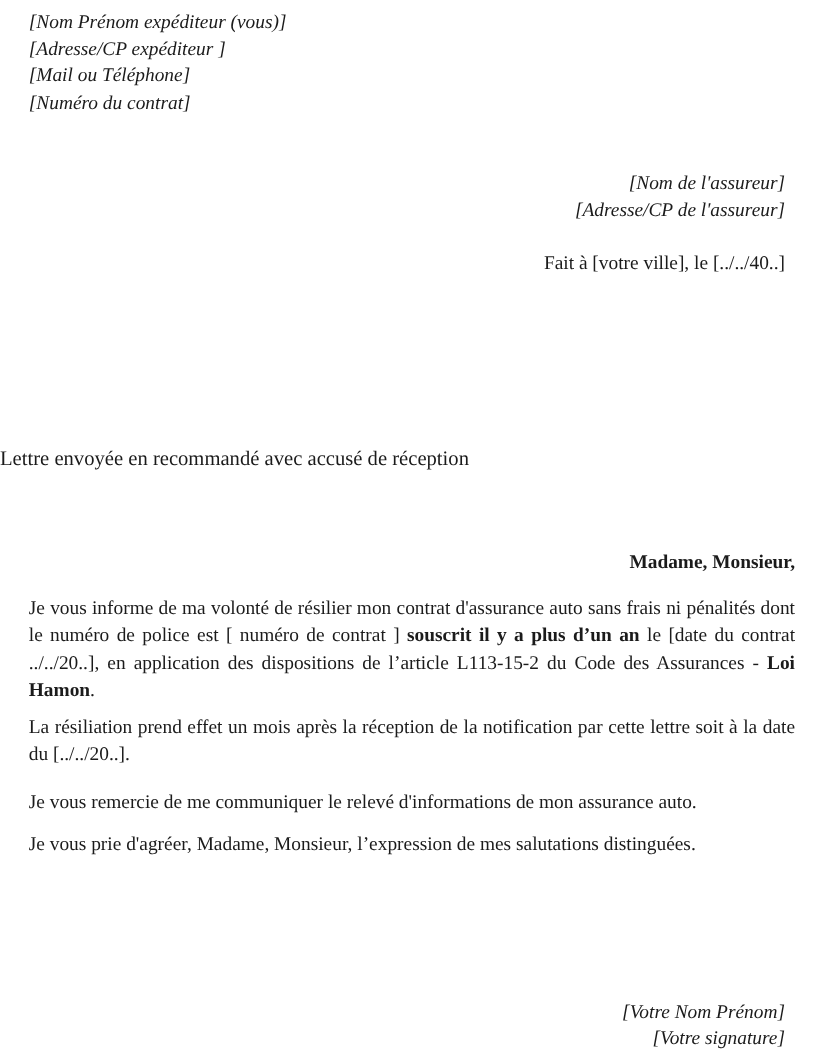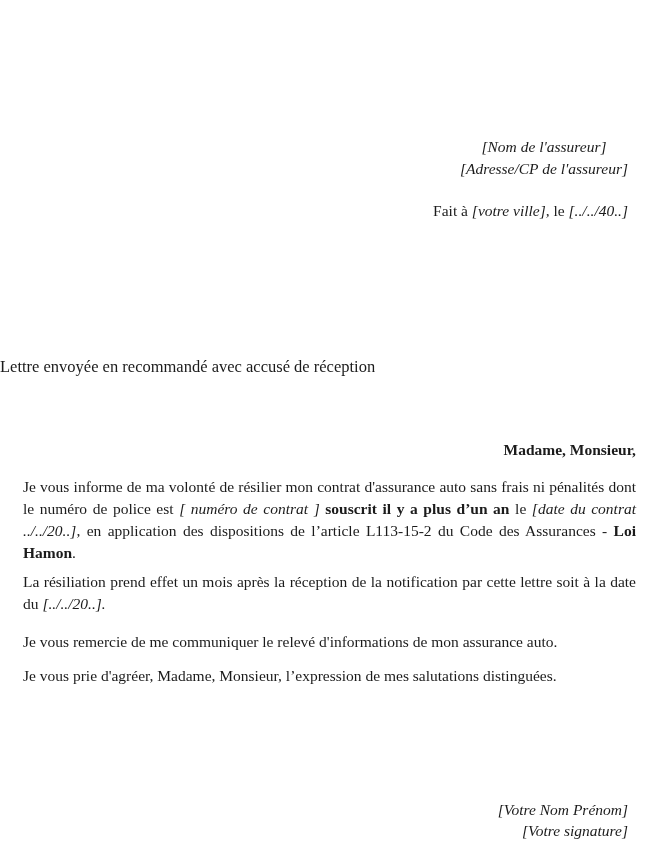--- a/index.html
+++ b/index.html
@@ -8,34 +8,34 @@
     background: #ffffff;
     font-family: "Liberation Serif", "DejaVu Serif", serif;
     color: #1b1b1b;
   }
   .page {
     position: relative;
     width: 655px; height: 843px;
     overflow: hidden;
     background: #ffffff;
   }
-  .italic { font-style: italic; }
+  .italic { }
   .bold   { font-weight: bold; }
 
   .sender {
     position: absolute;
     top: 7px; left: 23px;
     font-style: italic;
     font-size: 15.5px;
     line-height: 21.5px;
   }
   .recipient {
     position: absolute;
     top: 136px; right: 27px;
-    text-align: center;
+    text-align: right;
     font-style: italic;
     font-size: 15.5px;
     line-height: 22px;
   }
   .dateline {
     position: absolute;
     top: 202px; right: 27px;
     font-size: 15.5px;
     text-align: right;
   }
@@ -74,20 +74,26 @@
     font-style: italic;
     font-size: 15.5px;
     line-height: 21px;
   }
 </style>
 </head>
 <body>
 
 <div class="page">
 
+  <div class="sender">
+    <div>[Nom Prénom expéditeur (vous)]</div>
+    <div>[Adresse/CP expéditeur ]</div>
+    <div>[Mail ou Téléphone]</div>
+    <div>[Numéro du contrat]</div>
+  </div>
 
   <div class="recipient">
     <div>[Nom de l'assureur]</div>
     <div>[Adresse/CP de l'assureur]</div>
   </div>
 
   <div class="dateline"><span>Fait à </span><span class="italic">[votre ville],</span><span> le  </span><span class="italic">[../../40..]</span></div>
 
 
   <div class="subtitle">Lettre envoyée en recommandé avec accusé de réception</div>

